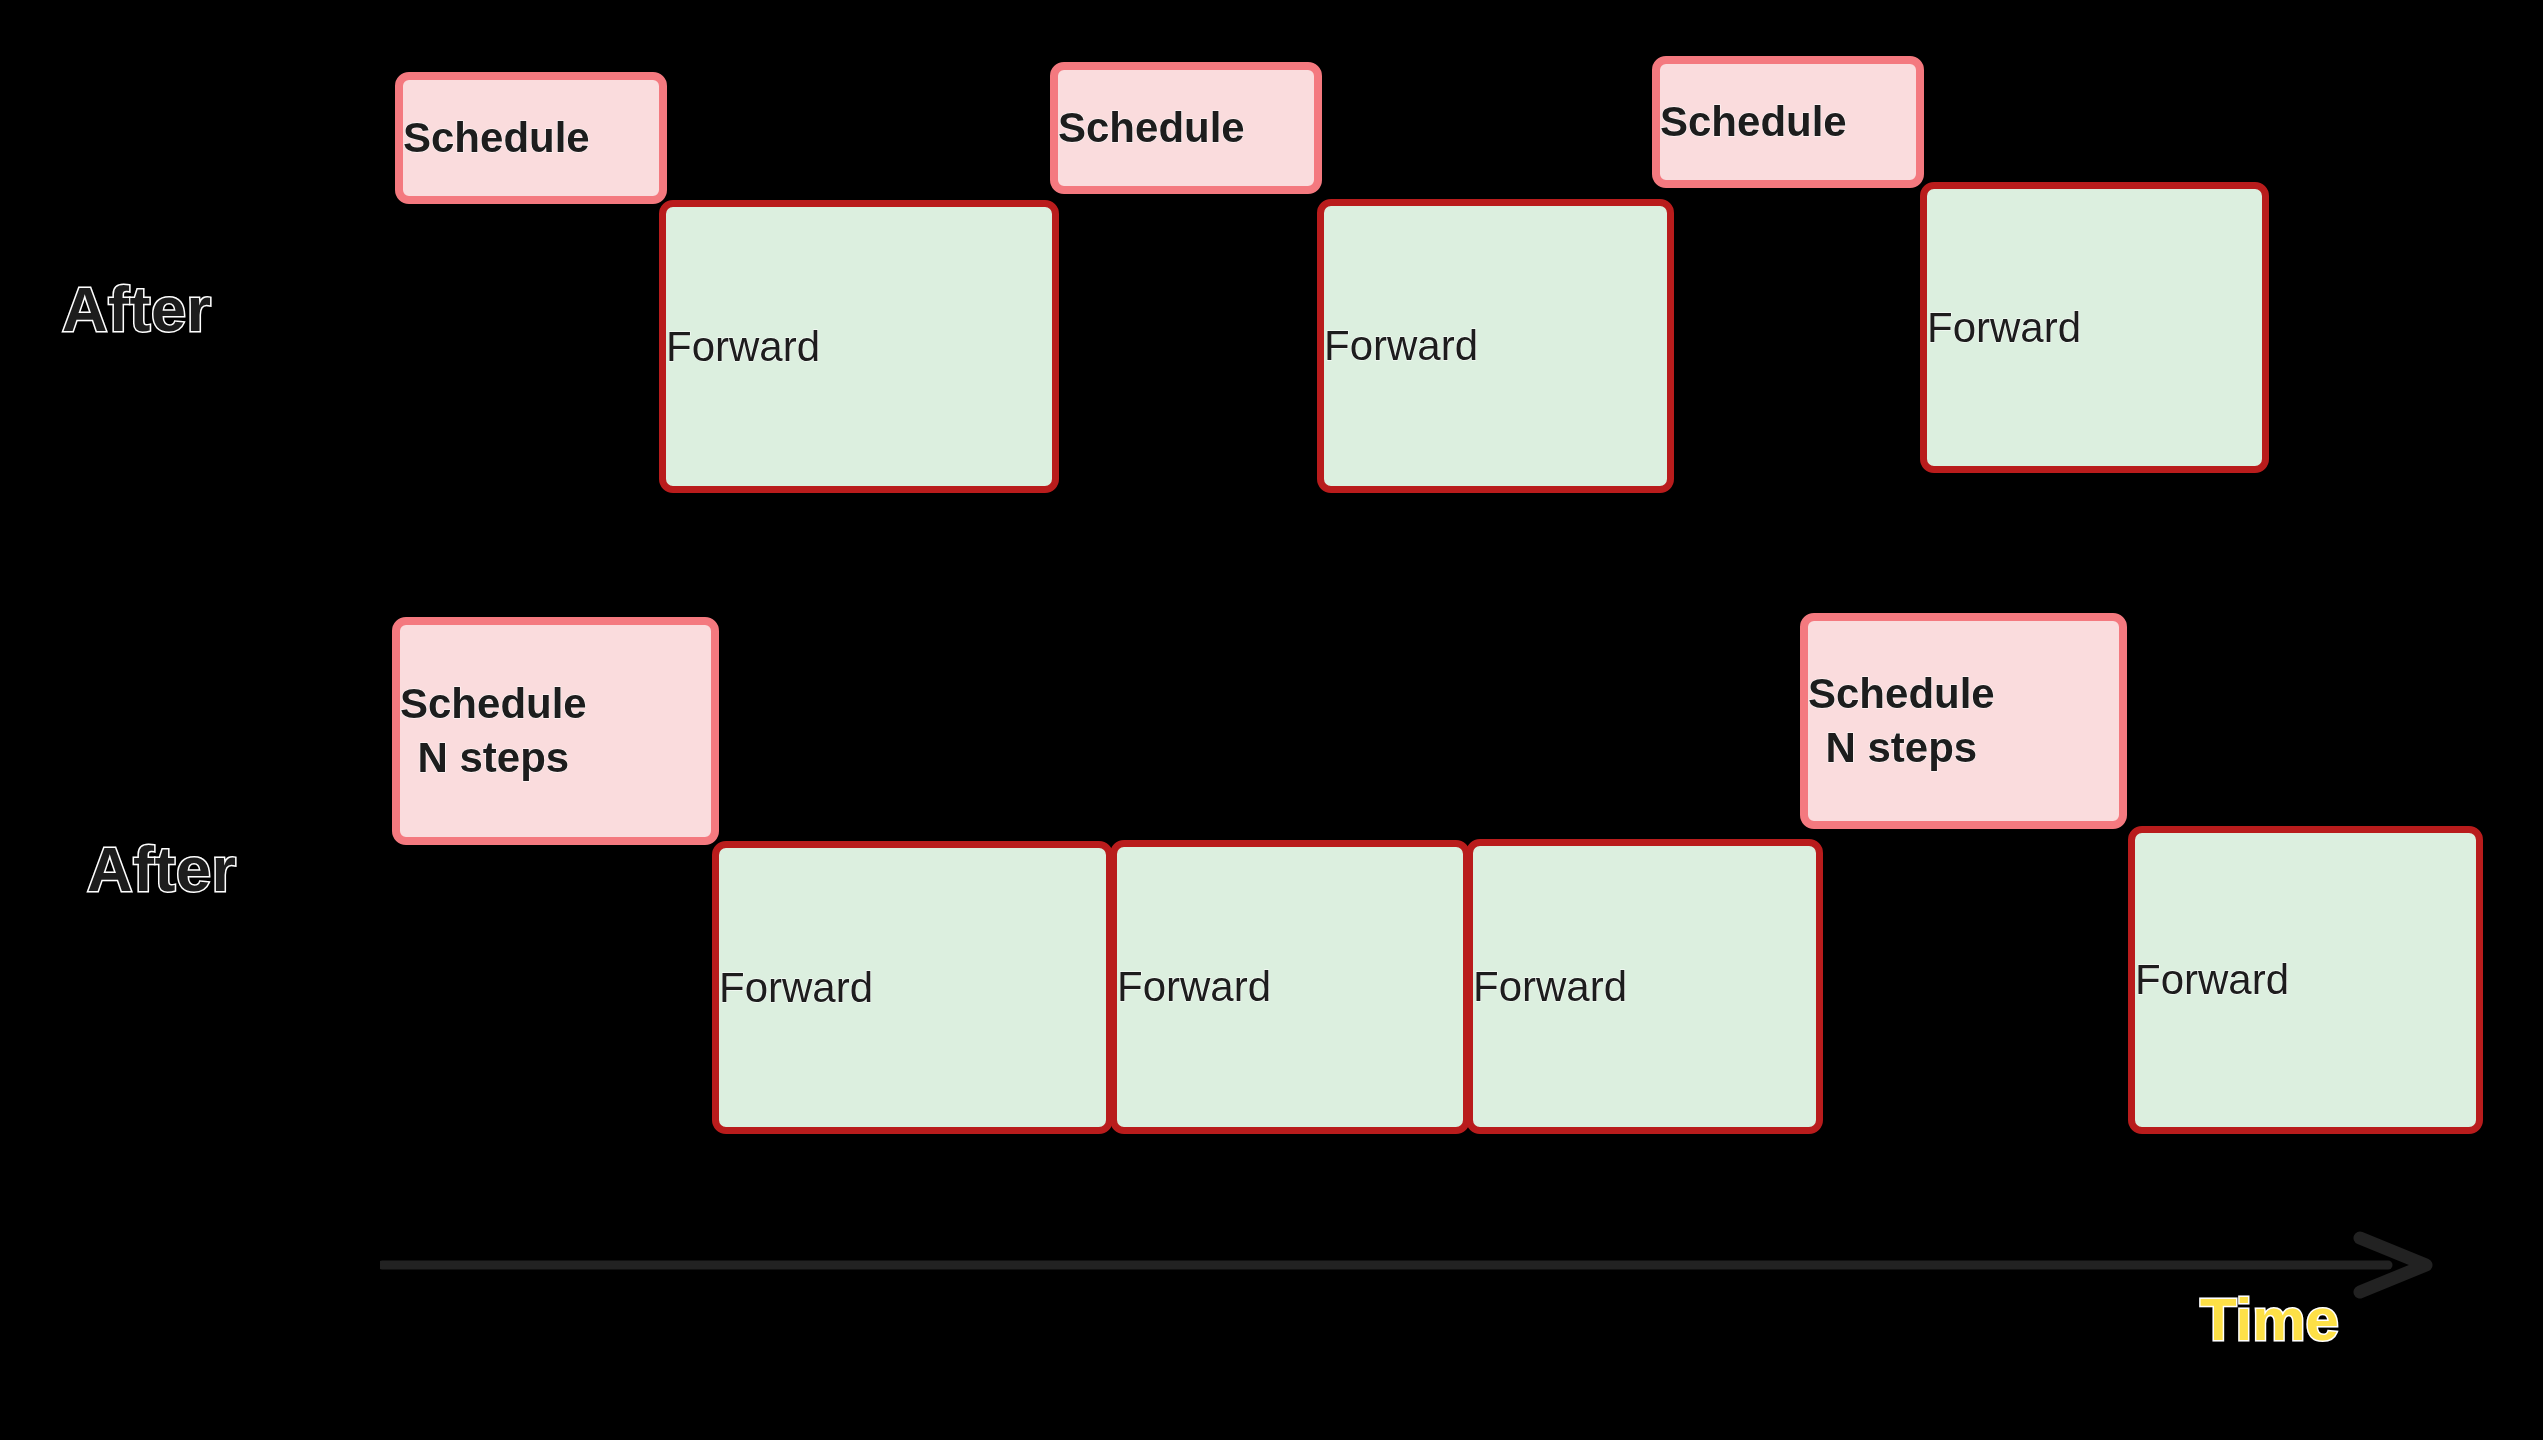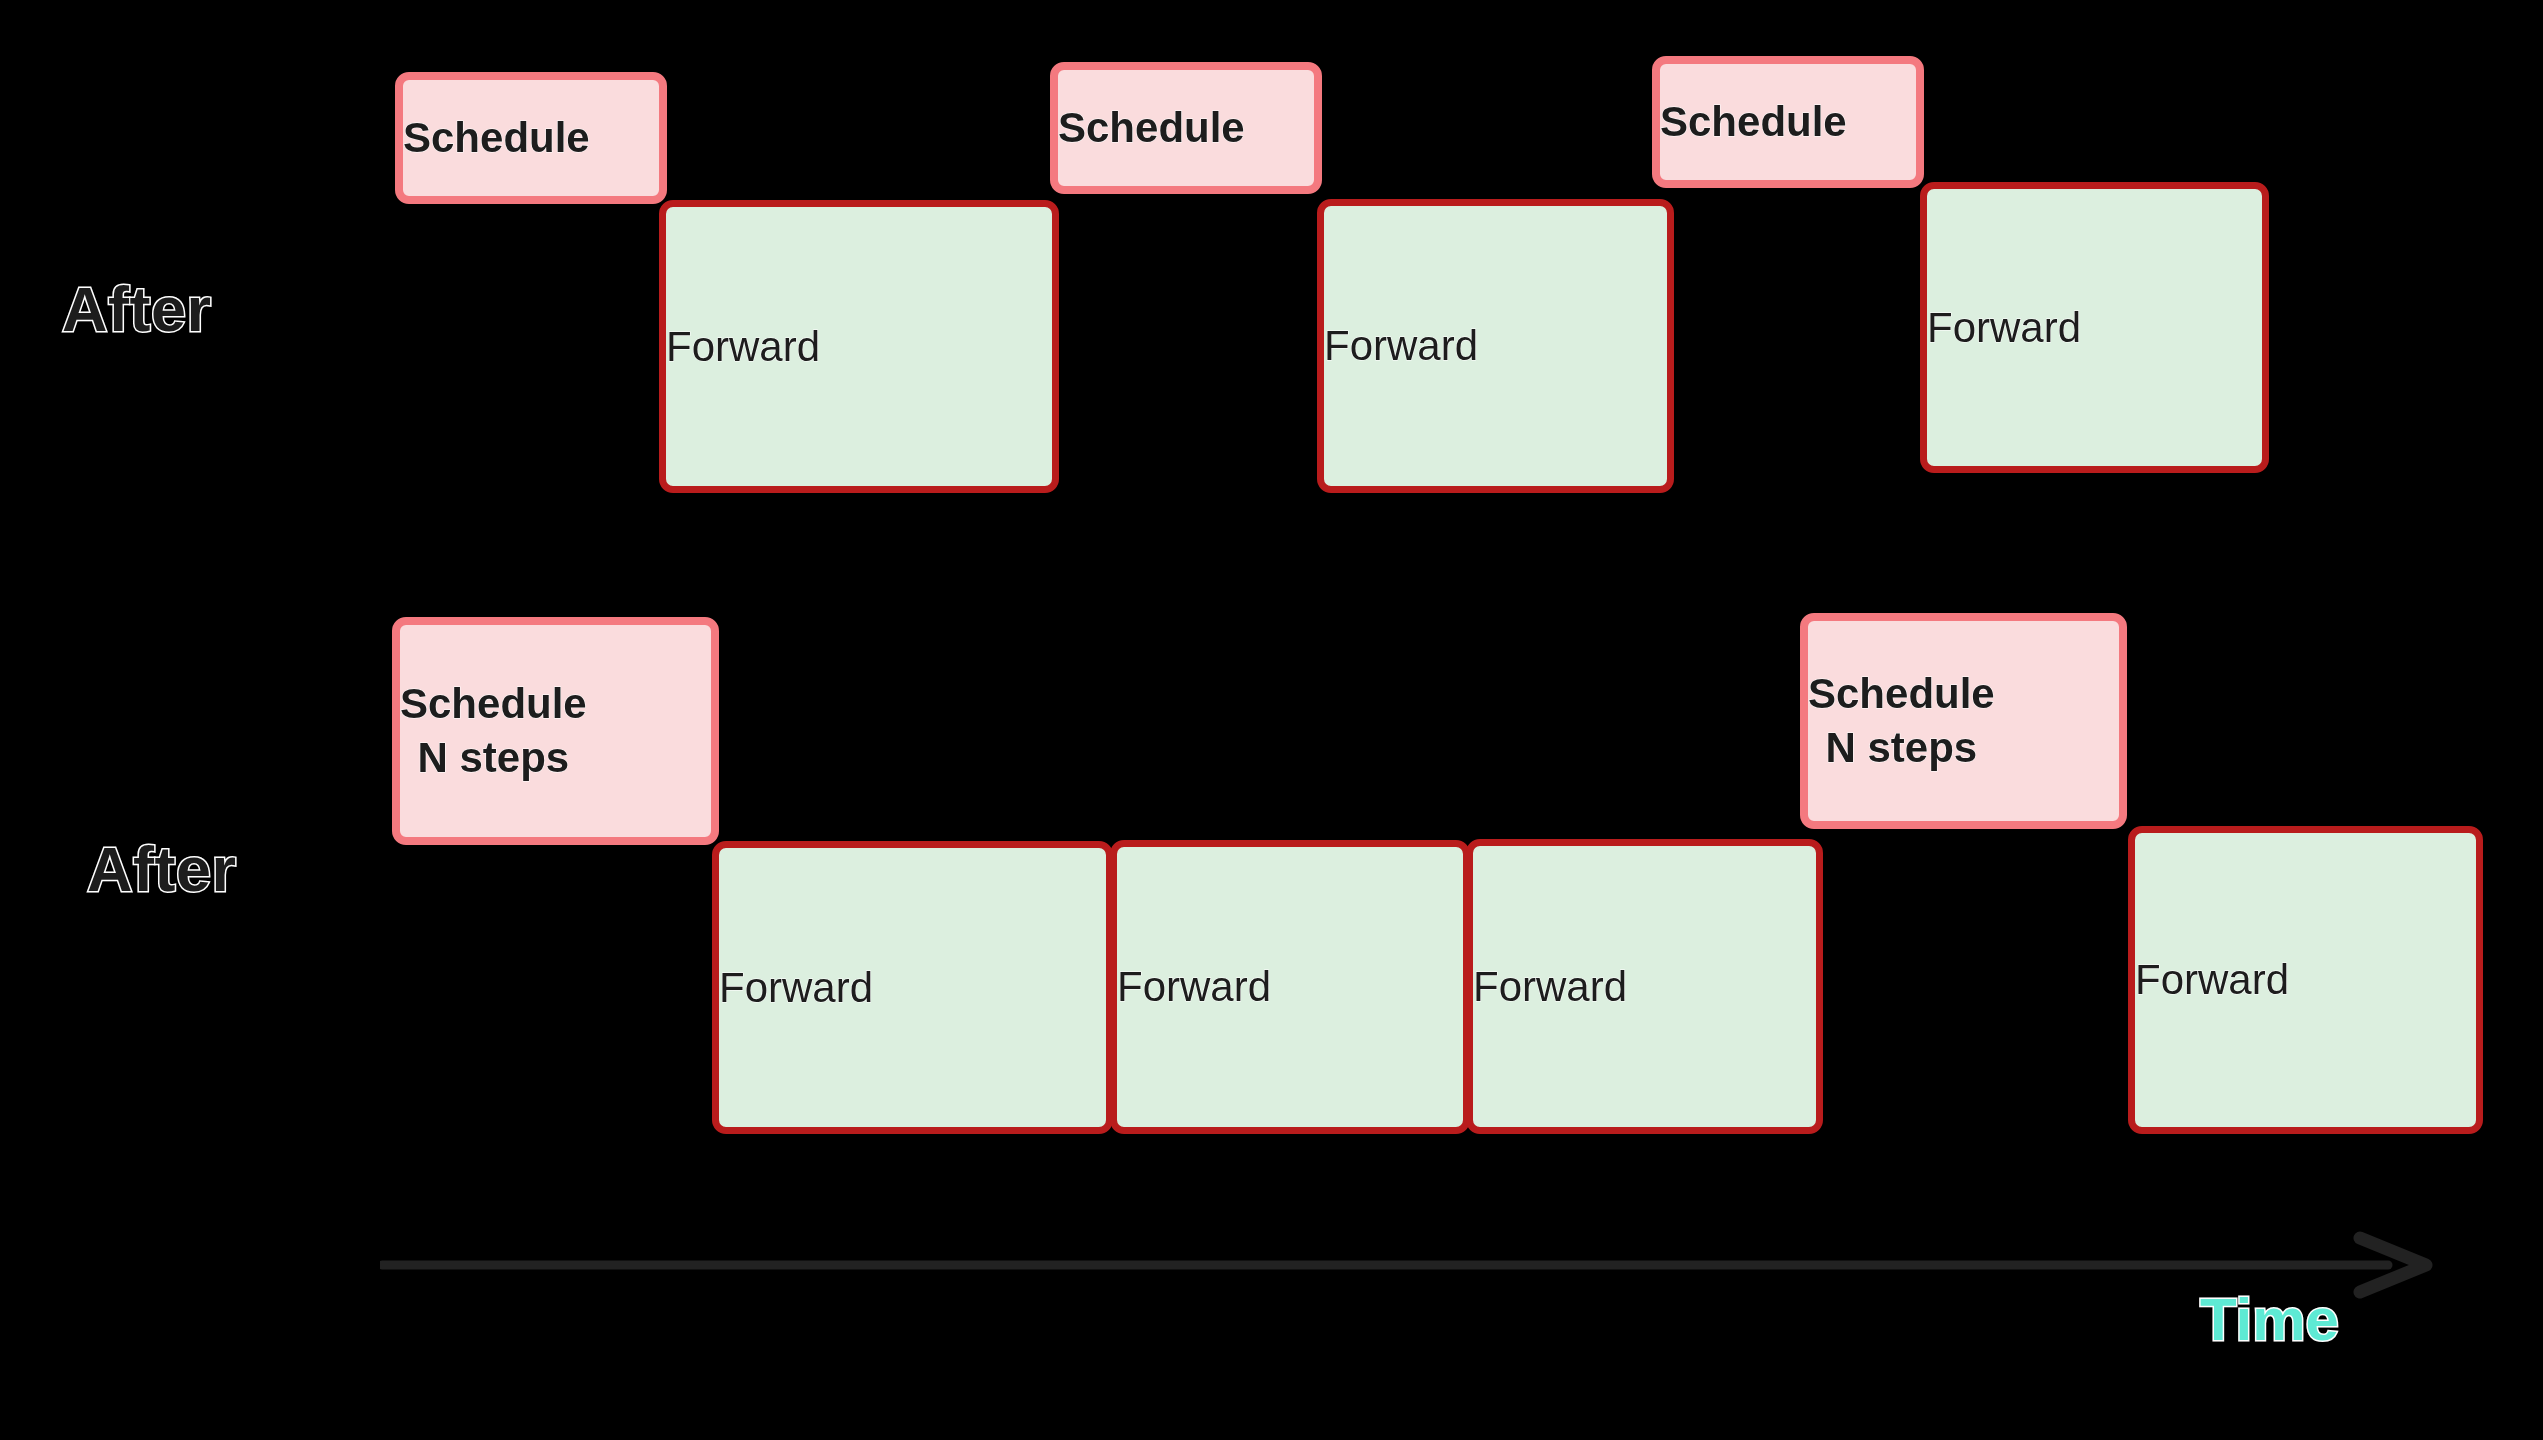--- a/index.html
+++ b/index.html
@@ -70,21 +70,21 @@
     width: 2060px;
     height: 70px;
     z-index: 1;
   }
   #time-label {
     position: absolute;
     left: 2200px;
     top: 1290px;
     font-size: 60px;
     font-weight: 700;
-    color: #5eead4;
+    color: #fde047;
     -webkit-text-stroke: 3px #ffffff;
     paint-order: stroke fill;
     white-space: nowrap;
     line-height: 1;
   }
 </style>
 </head>
 <body>
 
 <div id="canvas">

